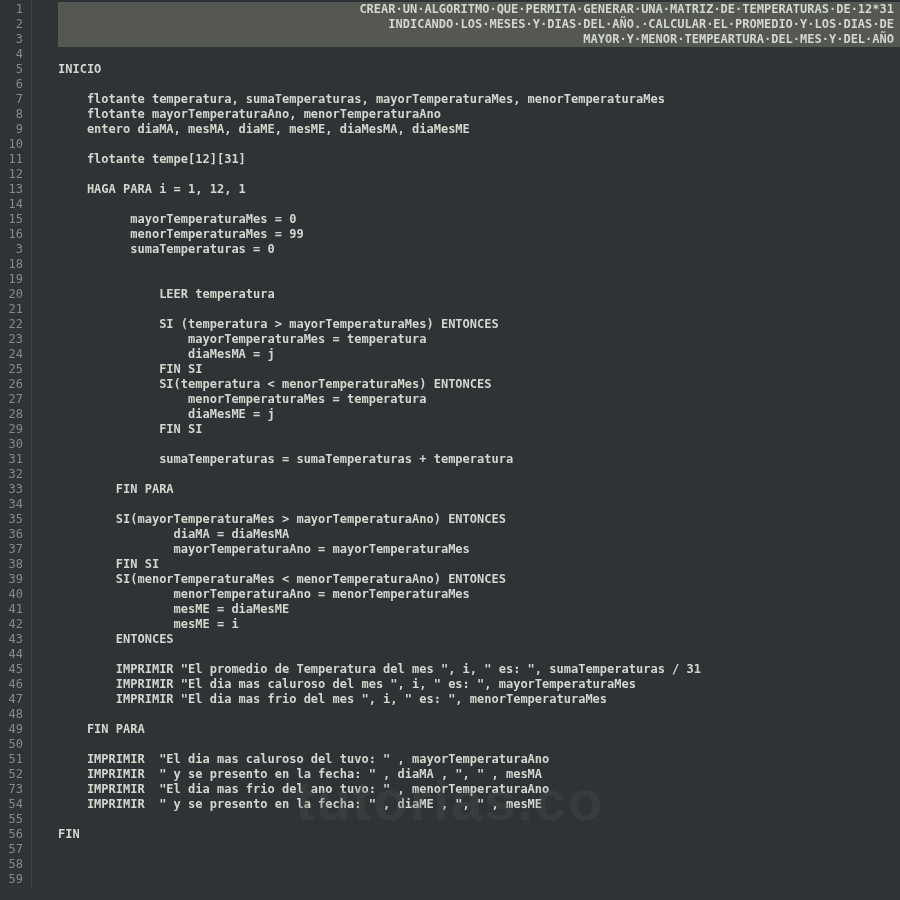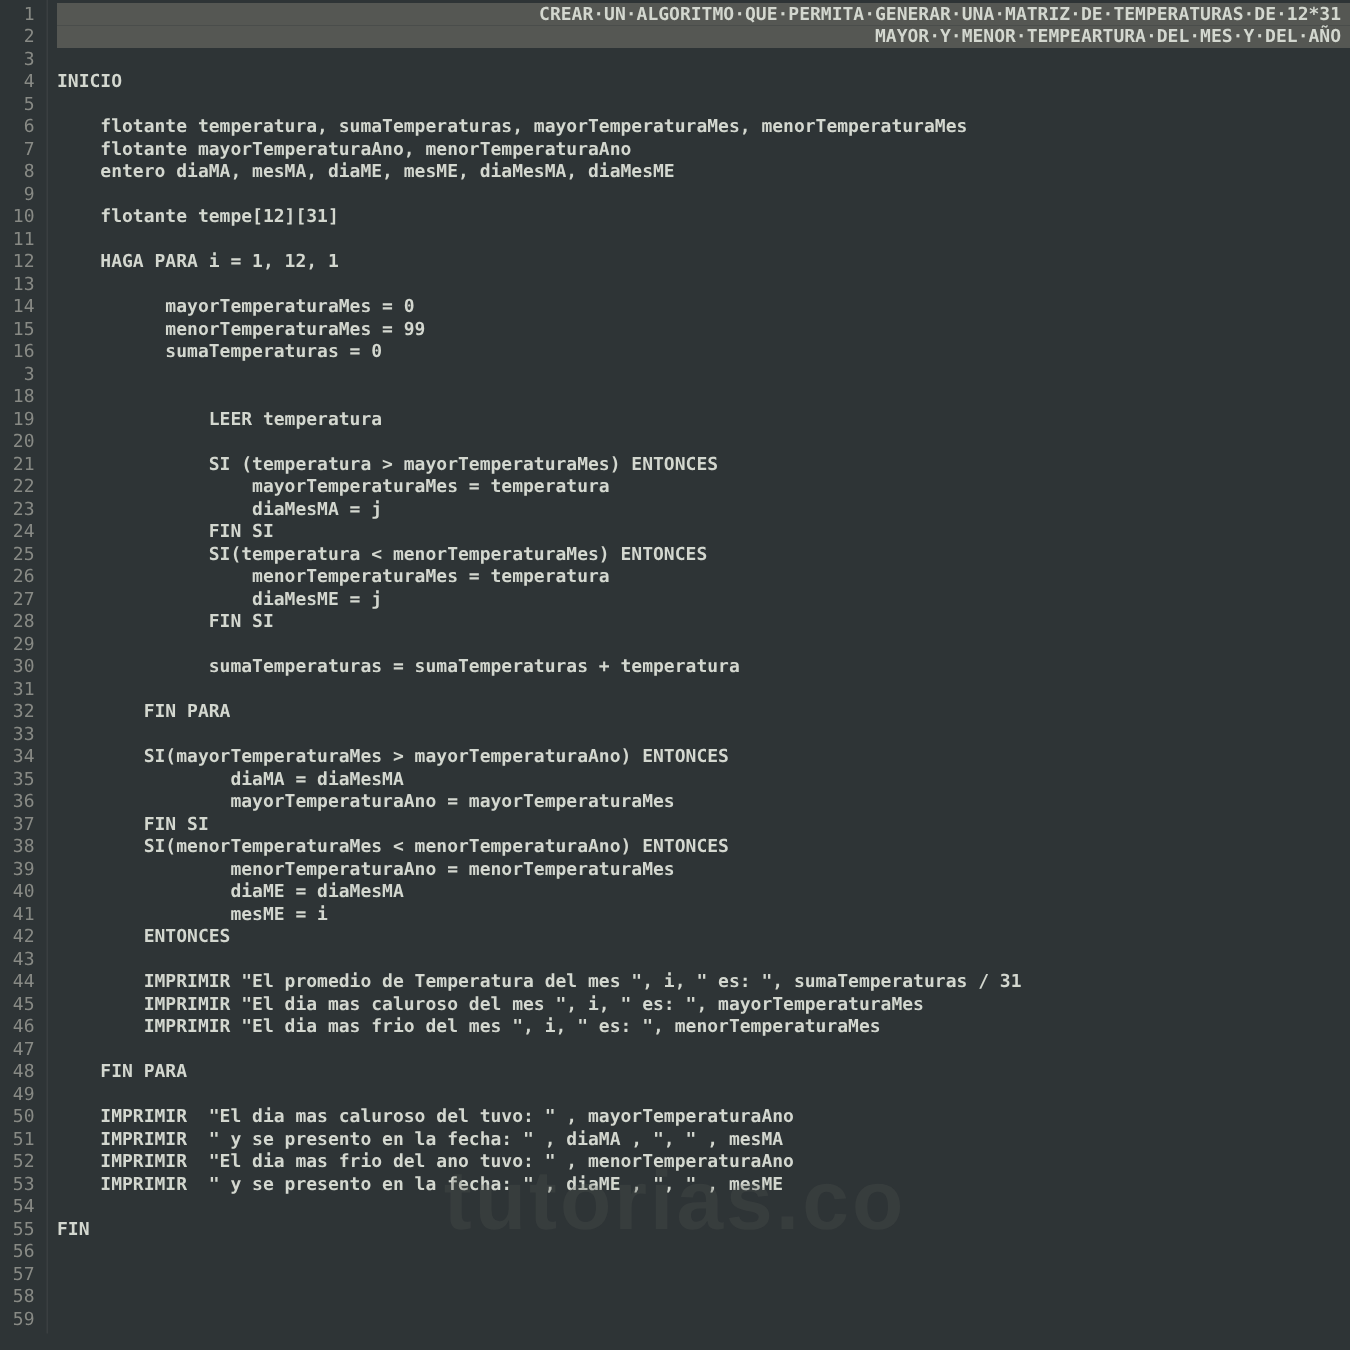--- a/index.html
+++ b/index.html
@@ -26,20 +26,21 @@
     min-width: 32px;
     border-right: 1px solid #3a3f41;
   }
   .gutter div {
     height: 15px;
     line-height: 15px;
   }
   .code {
     flex: 1;
     padding: 2px 0 2px 6px;
+    margin-left: 20px;
   }
   .line {
     height: 15px;
     line-height: 15px;
     white-space: pre;
     font-weight: bold;
   }
   .hl {
     background: #555753;
   }
@@ -110,30 +111,31 @@
       <div>43</div>
       <div>44</div>
       <div>45</div>
       <div>46</div>
       <div>47</div>
       <div>48</div>
       <div>49</div>
       <div>50</div>
       <div>51</div>
       <div>52</div>
-      <div>53</div>
+      <div>73</div>
       <div>54</div>
       <div>55</div>
       <div>56</div>
       <div>57</div>
       <div>58</div>
       <div>59</div>
     </div>
   <div class="code" id="code">
       <div class="line hl right">CREAR·UN·ALGORITMO·QUE·PERMITA·GENERAR·UNA·MATRIZ·DE·TEMPERATURAS·DE·12*31</div>
+      <div class="line hl right">INDICANDO·LOS·MESES·Y·DIAS·DEL·AÑO.·CALCULAR·EL·PROMEDIO·Y·LOS·DIAS·DE</div>
       <div class="line hl right">MAYOR·Y·MENOR·TEMPEARTURA·DEL·MES·Y·DEL·AÑO</div>
       <div class="line"></div>
       <div class="line">INICIO</div>
       <div class="line"></div>
       <div class="line">    flotante temperatura, sumaTemperaturas, mayorTemperaturaMes, menorTemperaturaMes</div>
       <div class="line">    flotante mayorTemperaturaAno, menorTemperaturaAno</div>
       <div class="line">    entero diaMA, mesMA, diaME, mesME, diaMesMA, diaMesME</div>
       <div class="line"></div>
       <div class="line">    flotante tempe[12][31]</div>
       <div class="line"></div>
@@ -158,21 +160,21 @@
       <div class="line">              sumaTemperaturas = sumaTemperaturas + temperatura</div>
       <div class="line"></div>
       <div class="line">        FIN PARA</div>
       <div class="line"></div>
       <div class="line">        SI(mayorTemperaturaMes &gt; mayorTemperaturaAno) ENTONCES</div>
       <div class="line">                diaMA = diaMesMA</div>
       <div class="line">                mayorTemperaturaAno = mayorTemperaturaMes</div>
       <div class="line">        FIN SI</div>
       <div class="line">        SI(menorTemperaturaMes &lt; menorTemperaturaAno) ENTONCES</div>
       <div class="line">                menorTemperaturaAno = menorTemperaturaMes</div>
-      <div class="line">                diaME = diaMesMA</div>
+      <div class="line">                mesME = diaMesME</div>
       <div class="line">                mesME = i</div>
       <div class="line">        ENTONCES</div>
       <div class="line"></div>
       <div class="line">        IMPRIMIR "El promedio de Temperatura del mes ", i, " es: ", sumaTemperaturas / 31</div>
       <div class="line">        IMPRIMIR "El dia mas caluroso del mes ", i, " es: ", mayorTemperaturaMes</div>
       <div class="line">        IMPRIMIR "El dia mas frio del mes ", i, " es: ", menorTemperaturaMes</div>
       <div class="line"></div>
       <div class="line">    FIN PARA</div>
       <div class="line"></div>
       <div class="line">    IMPRIMIR  "El dia mas caluroso del tuvo: " , mayorTemperaturaAno</div>

